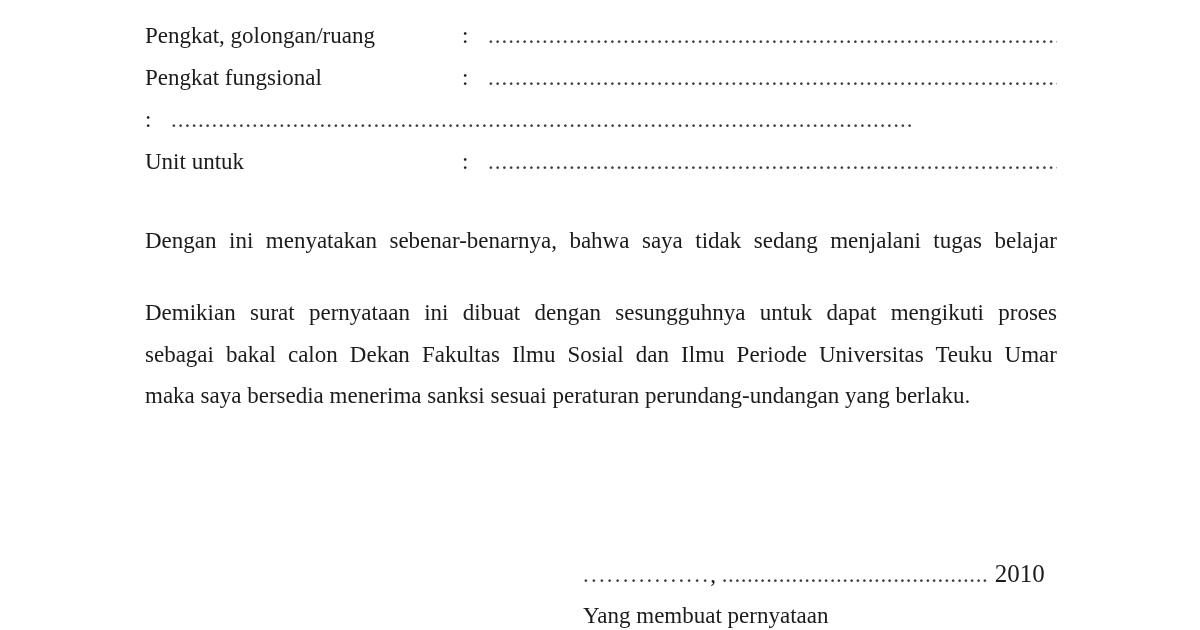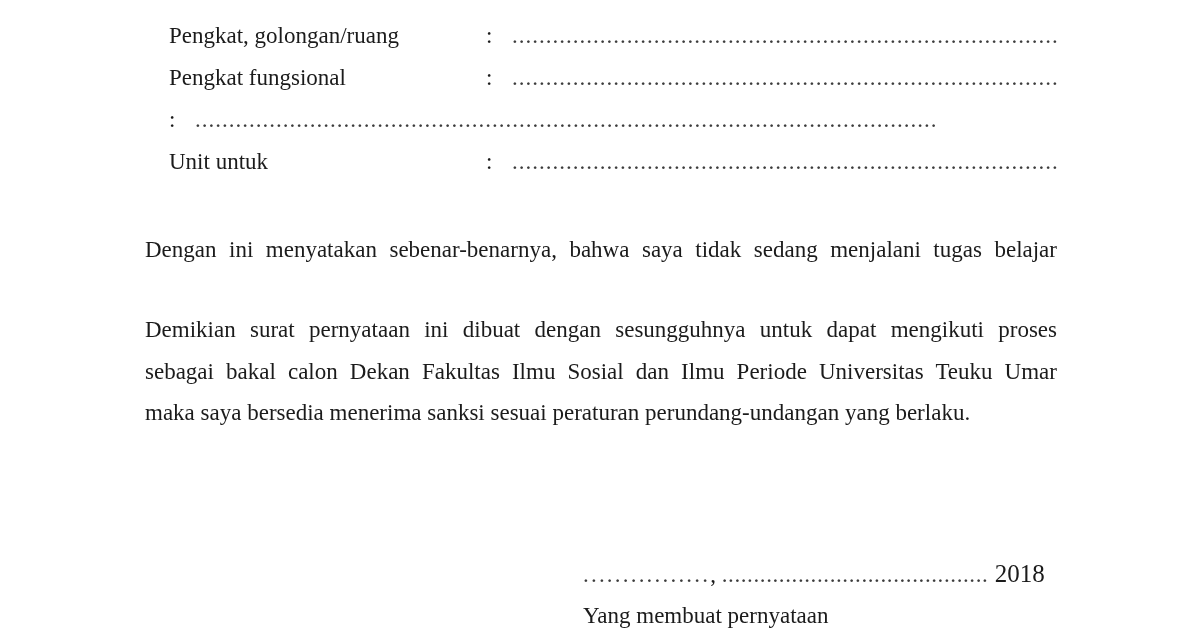--- a/index.html
+++ b/index.html
@@ -26,21 +26,20 @@
     position: absolute;
     left: 145px;
     top: 15px;
     width: 912px;
   }
   .form-row {
     display: flex;
     height: 42px;
     line-height: 42px;
     font-size: 23px;
-    margin-left: 24px;
   }
   .form-label {
     flex: none;
     width: 317px;
     white-space: nowrap;
   }
   .form-colon {
     flex: none;
     width: 26px;
   }
@@ -52,22 +51,22 @@
     color: #3c3c3c;
   }
 
   
   .para {
     position: absolute;
     left: 145px;
     width: 912px;
     font-size: 23px;
   }
-  .para1 { top: 229px; }
-  .para2 { top: 309px; }
+  .para1 { top: 220px; }
+  .para2 { top: 292px; }
   .line {
     height: 41.5px;
     line-height: 41.5px;
   }
   .just {
     text-align: justify;
     text-align-last: justify;
   }
 
   
@@ -126,18 +125,18 @@
   </div>
 
   <div class="para para2">
     <div class="line just">Demikian surat pernyataan ini dibuat dengan sesungguhnya untuk dapat mengikuti proses</div>
     <div class="line just">sebagai bakal calon Dekan Fakultas Ilmu Sosial dan Ilmu Periode Universitas Teuku Umar</div>
     <div class="line">maka saya bersedia menerima sanksi sesuai peraturan perundang-undangan yang berlaku.</div>
   </div>
 
   <div class="sign">
     <div class="line">
-      <span class="place-dots">................</span><span>, </span><span class="date-dots">..........................................</span><span class="year"> 2018</span>
+      <span class="place-dots">................</span><span>, </span><span class="date-dots">..........................................</span><span class="year"> 2010</span>
     </div>
     <div class="line signer">Yang membuat pernyataan</div>
   </div>
 
 </div>
 
 </body></html>

